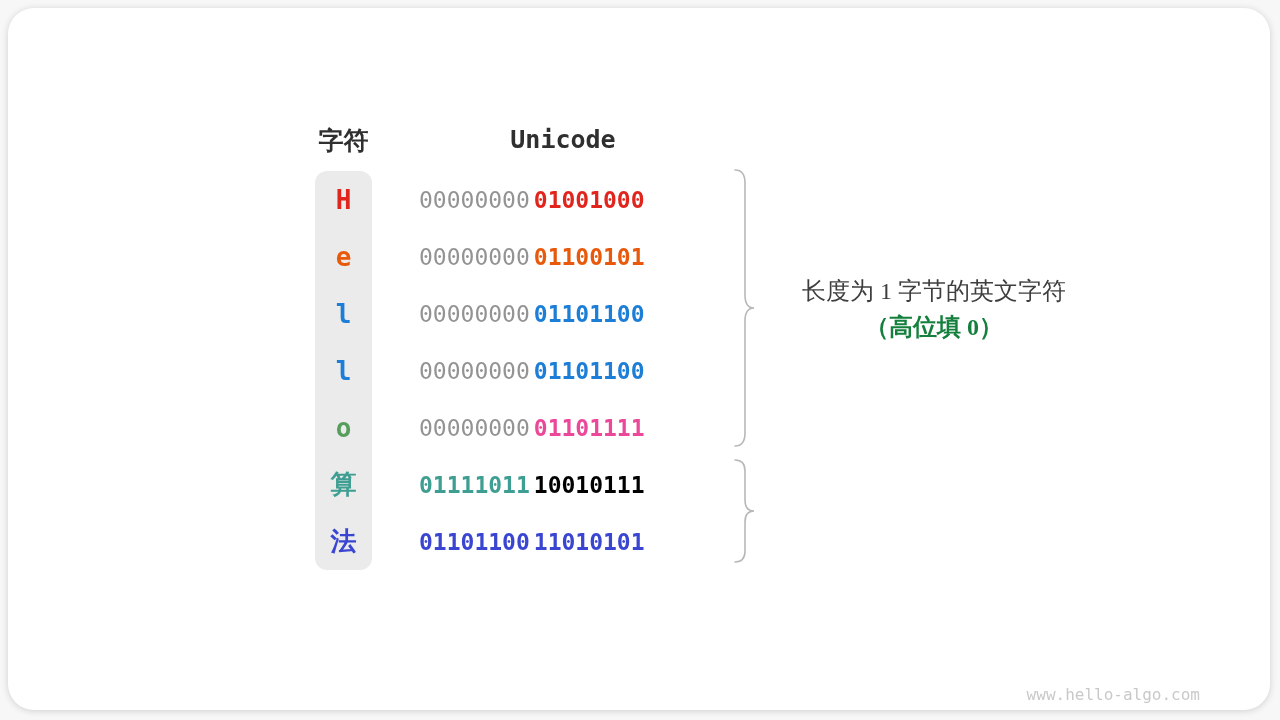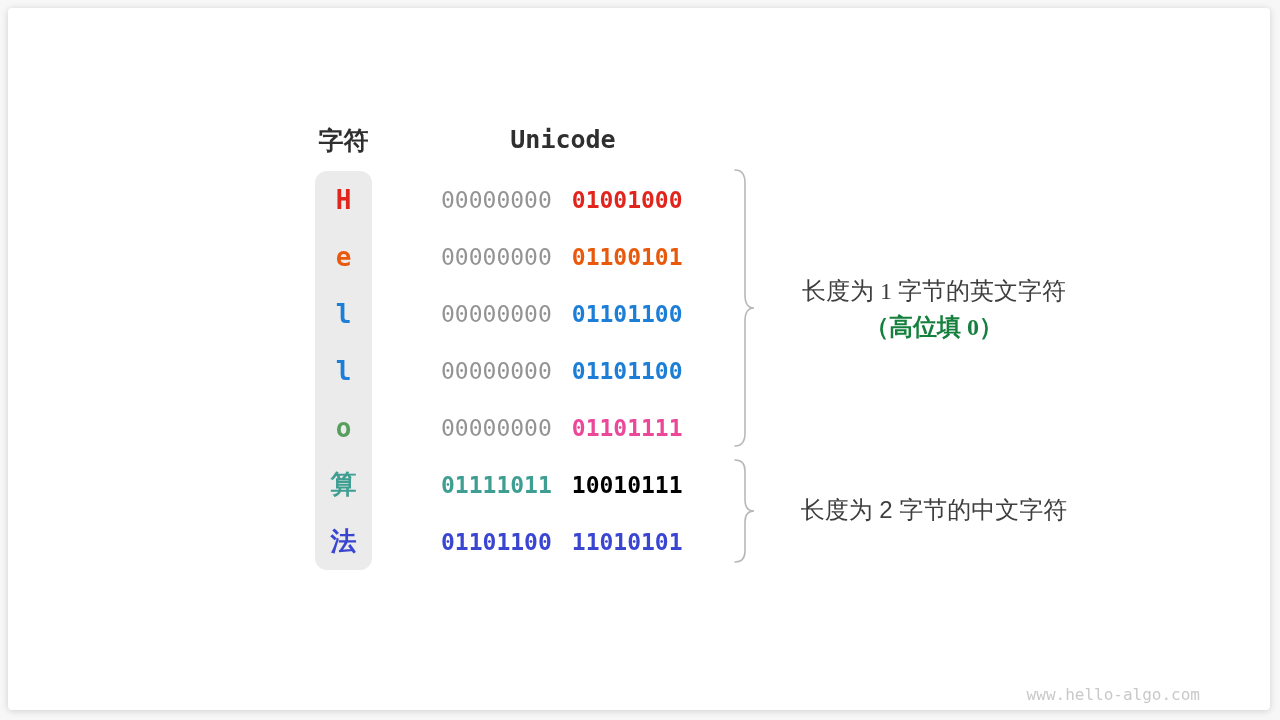--- a/index.html
+++ b/index.html
@@ -8,21 +8,21 @@
     width: 1280px;
     height: 720px;
     background: #f7f7f7;
     font-family: "Liberation Sans", sans-serif;
   }
   .card {
     position: absolute;
     left: 8px; top: 8px;
     width: 1262px; height: 702px;
     background: #ffffff;
-    border-radius: 4px;
+    border-radius: 26px;
     box-shadow: 0 1px 7px rgba(0,0,0,0.16);
     overflow: hidden;
   }
   .mono { font-family: "DejaVu Sans Mono", monospace; }
 
   
   .hdr {
     position: absolute;
     top: 116px;
     height: 32px;
@@ -47,23 +47,23 @@
   .rows { position: absolute; left: 307px; top: 163px; }
   .row { height: 57px; display: flex; align-items: center; }
   .cell-char {
     width: 57px;
     text-align: center;
     font-weight: bold;
     font-size: 26px;
     font-family: "DejaVu Sans Mono", monospace;
   }
   .cell-bytes {
-    margin-left: 69px;
+    margin-left: 47px;
     display: flex;
-    gap: 20px;
+    gap: 4px;
     font-family: "DejaVu Sans Mono", monospace;
     font-size: 23px;
     letter-spacing: 0px;
   }
   .byte { font-weight: bold; white-space: pre; }
   .byte.thin { font-weight: normal; }
 
   
   .brace { position: absolute; }
   .brace svg { display: block; }
@@ -164,19 +164,16 @@
     <svg width="22" height="104" viewBox="0 0 22 104">
       <path d="M1,1 Q11,1 11,12 L11,41 Q11,52 20,52 Q11,52 11,63 L11,92 Q11,103 1,103" fill="none" stroke="#b8b8b8" stroke-width="1.6" stroke-linecap="round"></path>
     </svg>
   </div>
 
   <div class="annot" style="left:756px; top:265px;font-family:Liberation Serif, serif;">
     <div>长度为 1 字节的英文字符</div>
     <div class="sub">（高位填 0）</div>
   </div>
 
-  <div class="annot" style="left:756px; top:484px;">
-    <div>长度为 2 字节的中文字符</div>
-  </div>
 
   <div class="watermark">www.hello-algo.com</div>
 
 </div>
 
 </body></html>

